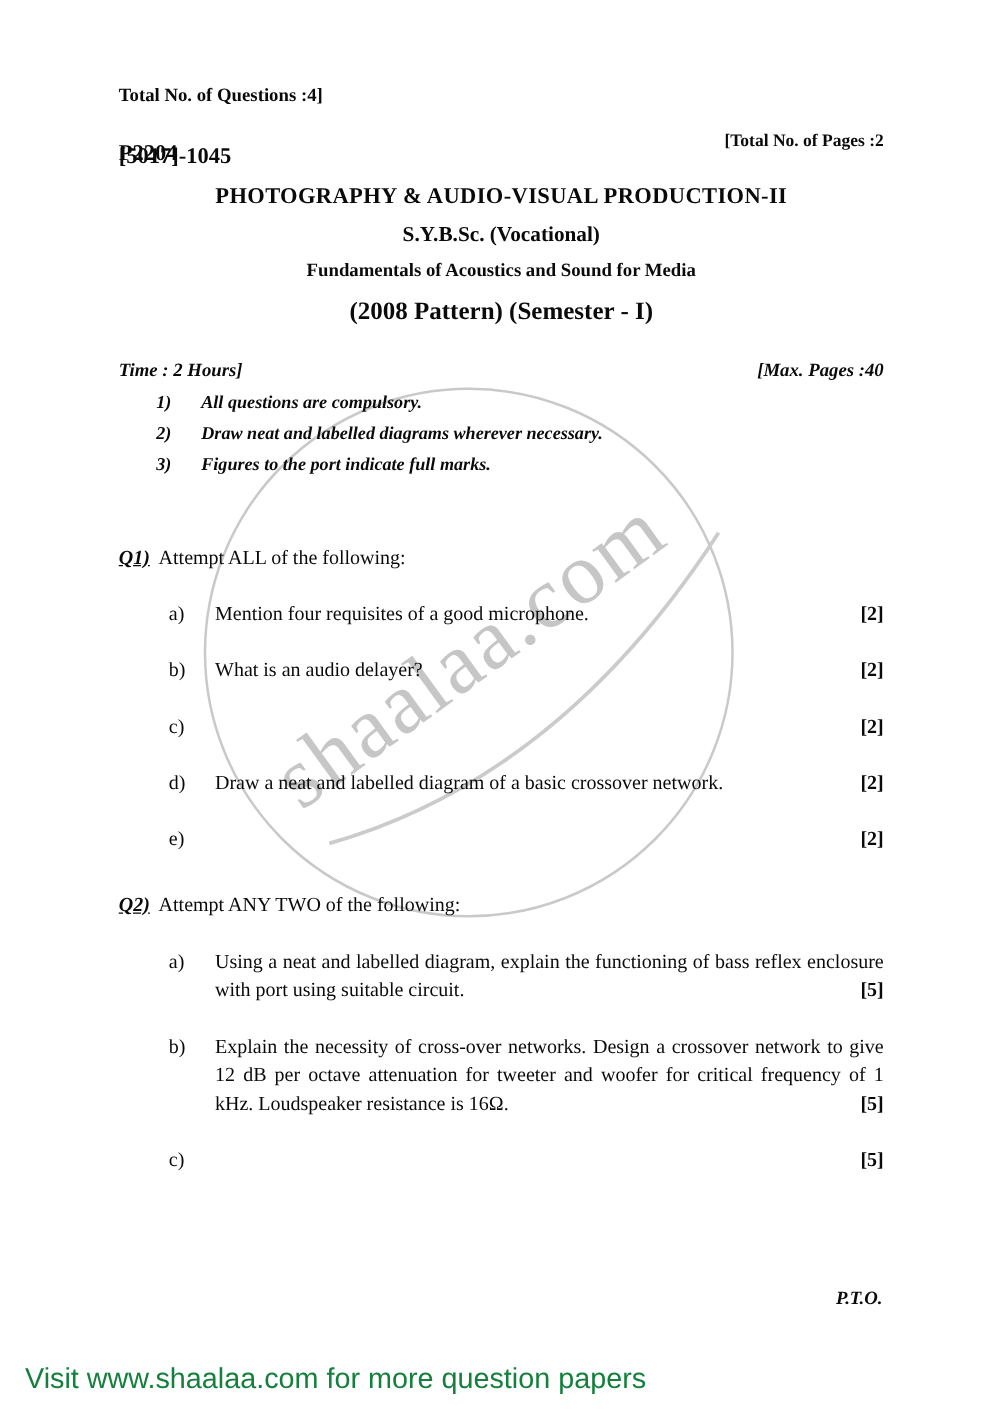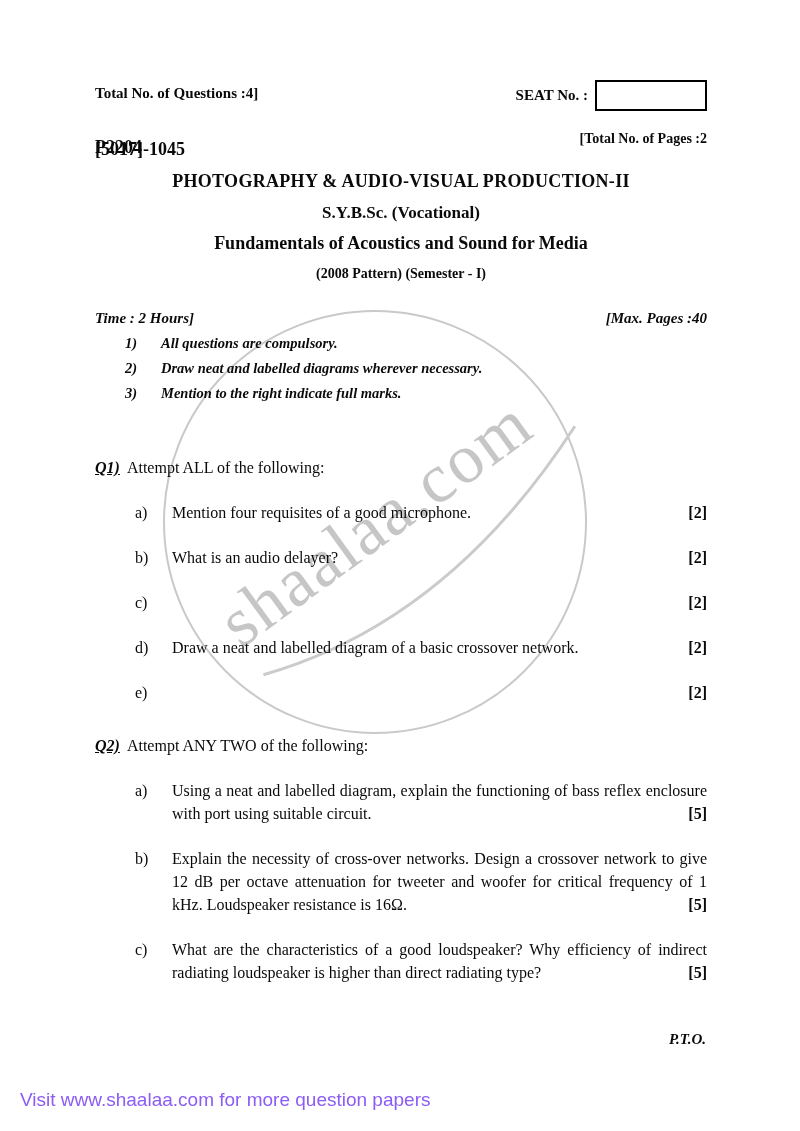--- a/index.html
+++ b/index.html
@@ -6,77 +6,73 @@
   .page {
     position: relative;
     width: 800px;
     height: 1131px;
     background: #ffffff;
     font-family: "Liberation Serif", serif;
     color: #0a0a0a;
     overflow: hidden;
   }
   .watermark { position: absolute; left: 115px; top: 262px; pointer-events: none; }
-  .content { position: absolute; left: 95px; top: 80px; width: 612px; }
+  .content { position: absolute; left: 95px; top: 64px; width: 612px; }
 
   .toprow { display: flex; justify-content: space-between; align-items: flex-start; }
   .tq { font-weight: bold; font-size: 15px; padding-top: 5px; }
   .seat { display: flex; align-items: center; gap: 7px; }
   .seat-label { font-weight: bold; font-size: 15px; }
   .seat-box { display: inline-block; width: 108px; height: 27px; border: 2px solid #000; background: #fff; }
 
   .coderow { position: relative; height: 28px; margin-top: 23px; }
   .pcode { position: absolute; left: 0; top: 3px; font-weight: bold; font-size: 18px; }
   .pnum  { position: absolute; left: 0; right: 0; text-align: left; top: 5px; font-weight: bold; font-size: 18px; }
   .pages { position: absolute; right: 0; top: -3px; font-weight: bold; font-size: 14px; }
 
   .tcenter { text-align: center; font-weight: bold; line-height: 1.2; }
   .course  { font-size: 17px; margin-top: 10px; }
   .subject { font-size: 18px; margin-top: 9px; letter-spacing: 0.3px; }
-  .ptitle  { font-size: 18px; margin-top: 10px; }
-  .pattern { font-size: 14px; margin-top: 11px; }
+  .ptitle  { font-size: 15px; margin-top: 10px; }
+  .pattern { font-size: 20px; margin-top: 11px; }
 
   .timerow { display: flex; justify-content: space-between; font-weight: bold; font-style: italic; font-size: 15px; margin-top: 28px; }
   .insthead { font-weight: bold; font-style: italic; font-size: 15px; margin-top: 8px; }
   .inst { display: flex; font-weight: bold; font-style: italic; font-size: 14.5px; margin-top: 9px; padding-left: 30px; line-height: 1.1; }
   .inst .num { width: 36px; flex: none; }
 
   .qhead { margin-top: 54px; font-size: 16px; line-height: 23px; }
   .qhead .qlabel { font-weight: bold; font-style: italic; margin-right: 7px; text-decoration: underline; }
 
   .qitem { position: relative; margin-top: 22px; padding-left: 40px; display: flex; font-size: 16px; line-height: 23px; }
   .qitem .letter { width: 37px; flex: none; }
   .qitem .qtext { flex: 1; text-align: justify; }
   .qitem .marks { position: absolute; right: 0; bottom: 0; font-weight: bold; }
   .q2head { margin-top: 30px; }
 
   .pto { position: absolute; right: 94px; top: 1031px; font-weight: bold; font-style: italic; font-size: 15px; }
-  .footer { position: absolute; left: 20px; top: 1089px; font-family: "Liberation Sans", sans-serif; font-size: 19px; color: #8b5cf6; }
+  .footer { position: absolute; left: 20px; top: 1089px; font-family: "Liberation Sans", sans-serif; font-size: 23px; color: #15803d; }
 </style>
 </head>
 <body>
 
 <div class="page">
 
   <svg class="watermark" width="520" height="520" viewBox="0 0 520 520" aria-hidden="true">
     <circle cx="260" cy="260" r="211" fill="none" stroke="#c9c9c9" stroke-width="2"></circle>
     <g transform="translate(260 260) rotate(-36)">
       <text x="0" y="24" text-anchor="middle" font-size="70" letter-spacing="2" fill="#c6c6c6" font-family="Liberation Serif, serif">shaalaa.com</text>
       <path d="M -180 58 Q 0 124 218 40" fill="none" stroke="#cbcbcb" stroke-width="3"></path>
     </g>
   </svg>
 
   <div class="content">
 
     <div class="toprow">
       <span class="tq">Total No. of Questions :4]</span>
-      <div class="seat">
-        <span class="seat-label">SEAT No. :</span>
-        <span class="seat-box"></span>
-      </div>
     </div>
 
     <div class="coderow">
       <span class="pcode">P2204</span>
       <span class="pnum">[5017]-1045</span>
       <span class="pages">[Total No. of Pages :2</span>
     </div>
 
     <div class="tcenter subject">PHOTOGRAPHY &amp; AUDIO-VISUAL PRODUCTION-II</div>
     <div class="tcenter course">S.Y.B.Sc. (Vocational)</div>
@@ -92,21 +88,21 @@
     <div class="inst">
       <span class="num">1)</span>
       <span class="itext">All questions are compulsory.</span>
     </div>
     <div class="inst">
       <span class="num">2)</span>
       <span class="itext">Draw neat and labelled diagrams wherever necessary.</span>
     </div>
     <div class="inst">
       <span class="num">3)</span>
-      <span class="itext">Mention to the right indicate full marks.</span>
+      <span class="itext">Figures to the port indicate full marks.</span>
     </div>
 
     <div class="qhead">
       <span class="qlabel">Q1)</span><span class="qprompt">Attempt ALL of the following:</span>
     </div>
 
     <div class="qitem">
       <span class="letter">a)</span>
       <span class="qtext">Mention four requisites of a good microphone.</span>
       <span class="marks">[2]</span>
@@ -139,21 +135,20 @@
       <span class="qtext">Using a neat and labelled diagram, explain the functioning of bass reflex enclosure with port using suitable circuit.</span>
       <span class="marks">[5]</span>
     </div>
     <div class="qitem">
       <span class="letter">b)</span>
       <span class="qtext">Explain the necessity of cross-over networks. Design a crossover network to give 12 dB per octave attenuation for tweeter and woofer for critical frequency of 1 kHz. Loudspeaker resistance is 16Ω.</span>
       <span class="marks">[5]</span>
     </div>
     <div class="qitem">
       <span class="letter">c)</span>
-      <span class="qtext">What are the characteristics of a good loudspeaker? Why efficiency of indirect radiating loudspeaker is higher than direct radiating type?</span>
       <span class="marks">[5]</span>
     </div>
 
   </div>
 
   <div class="pto">P.T.O.</div>
   <div class="footer">Visit www.shaalaa.com for more question papers</div>
 
 </div>
 

